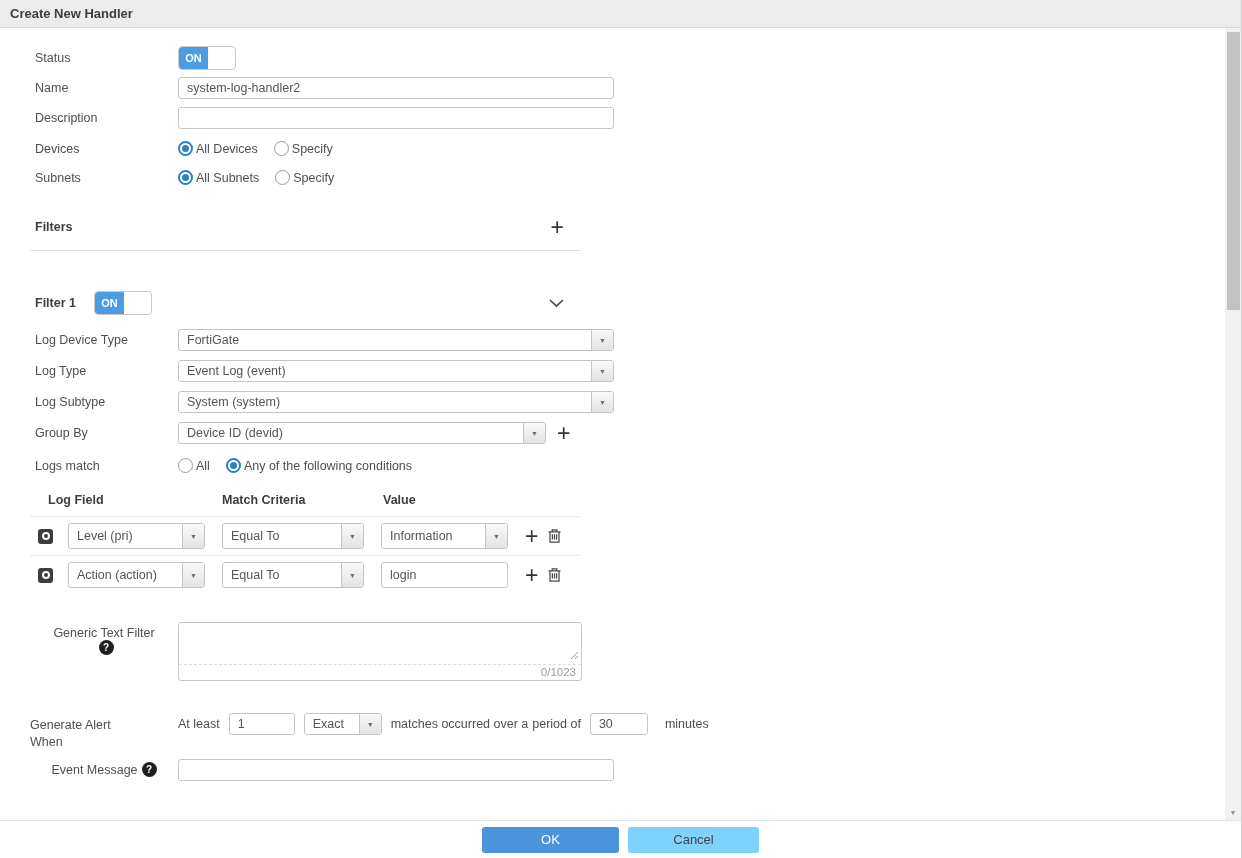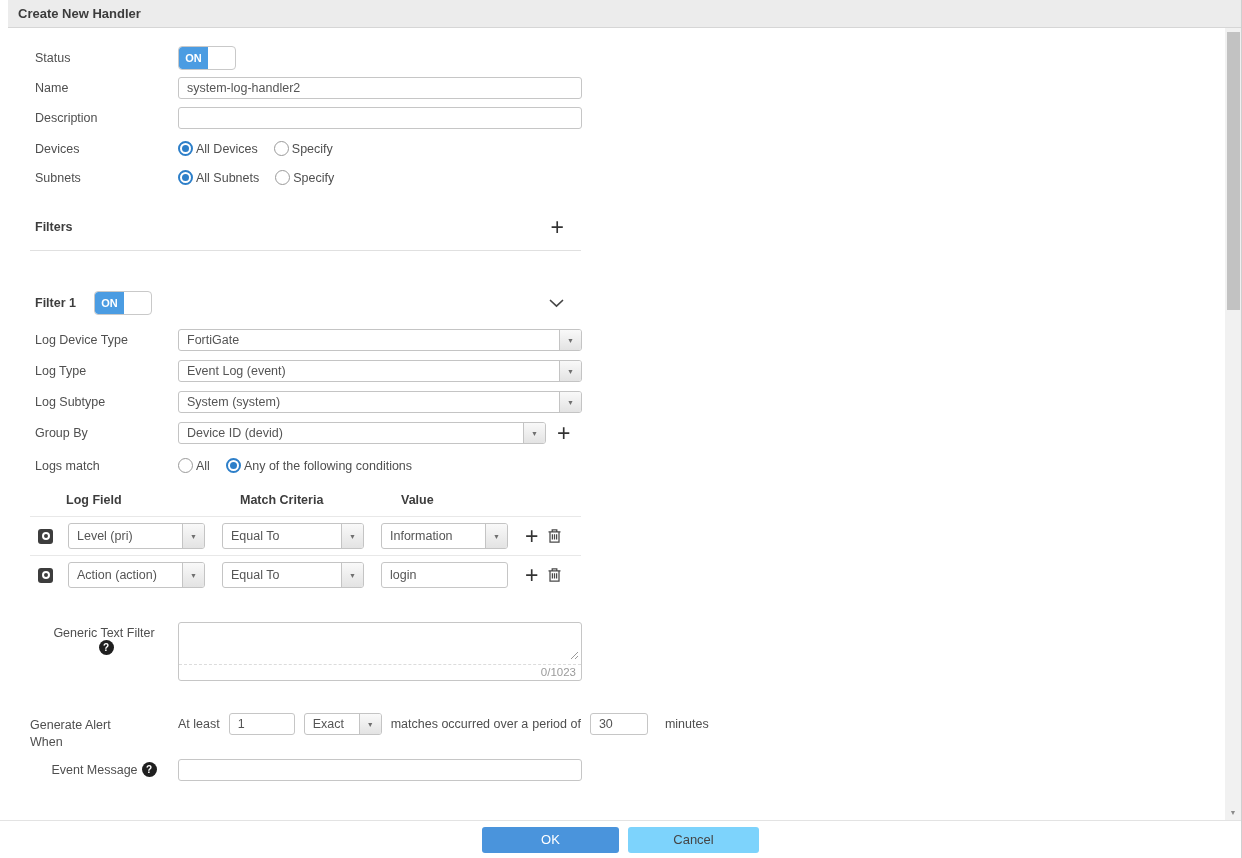--- a/index.html
+++ b/index.html
@@ -5,37 +5,37 @@
   * { margin:0; padding:0; box-sizing:border-box; }
   html,body { width:1242px; height:858px; }
   body {
     font-family:"Liberation Sans","DejaVu Sans",sans-serif;
     font-size:12.5px; color:#4f4f4f; background:#fff;
     position:relative; overflow:hidden;
     border-right:1px solid #cfcfcf;
   }
   
   .titlebar {
-    position:absolute; top:0; left:8px; right:0; height:28px;
+    position:absolute; top:0; left:0; right:0; height:28px;
     background:var(--titlebar-bg,#ececec); border-bottom:1px solid #d6d6d6;
     display:flex; align-items:center; padding-left:10px;
     font-size:13px; font-weight:700; color:#3c3c3c;
   }
   
   .content {
     position:absolute; top:28px; left:0; right:16px; bottom:38px;
     background:#fff; overflow:hidden;
   }
   
   .row { display:flex; align-items:center; padding-left:35px; }
   .row.top-align { align-items:flex-start; }
   .flabel { width:143px; flex:none; color:#4f4f4f; }
   .row.wide-label { padding-left:30px; }
   .row.wide-label .flabel { width:148px; }
-  .ctrl-w { width:404px; }
+  .ctrl-w { width:436px; }
   .tinput {
     height:22px; border:1px solid #c6c6c6; border-radius:3px;
     padding:0 8px; font:inherit; color:#555; background:#fff; outline:none;
   }
   
   .toggle {
     width:58px; height:24px; border:1px solid #c9c9c9; border-radius:4px;
     background:#fff; display:flex; overflow:hidden; cursor:pointer;
   }
   .toggle .on-half {
@@ -71,21 +71,21 @@
   
   .section-head { display:flex; align-items:center; justify-content:space-between;
     padding-left:35px; padding-right:661px; }
   .bold { font-weight:700; color:#3d3d3d; }
   .divider { height:1px; background:#e0e0e0; margin-left:30px; width:551px; }
   .plus-btn {
     font-size:23px; font-weight:400; color:#333; line-height:22px;
     cursor:pointer; user-select:none;
   }
   
-  .cond-head { display:flex; padding-left:66px; font-weight:700; color:#3d3d3d; }
+  .cond-head { display:flex; padding-left:48px; font-weight:700; color:#3d3d3d; }
   .cond-head .c1 { width:174px; } .cond-head .c2 { width:161px; }
   .cond-row {
     display:flex; align-items:center; padding:6px 0 6px 38px;
   }
   .cond-row .handle {
     width:15px; height:15px; background:#3d3d3d; border-radius:3px; flex:none;
     display:flex; align-items:center; justify-content:center; margin-right:15px;
     cursor:grab;
   }
   .cond-row .handle span {

